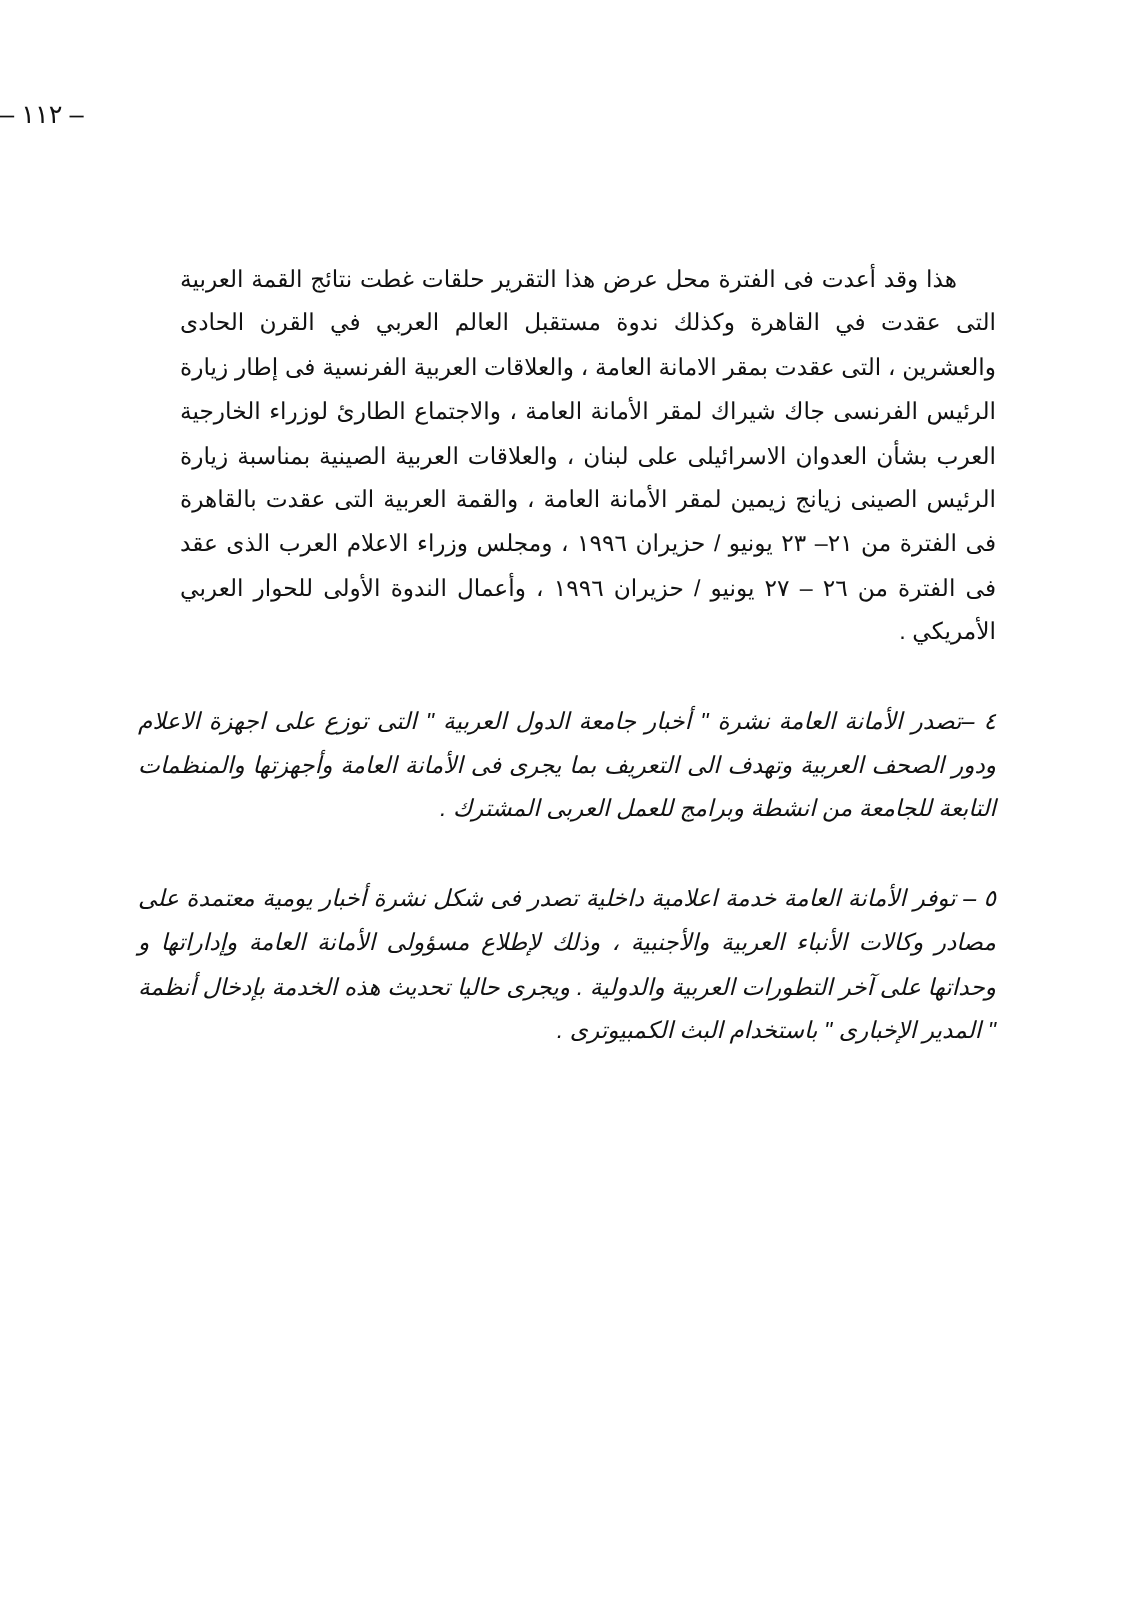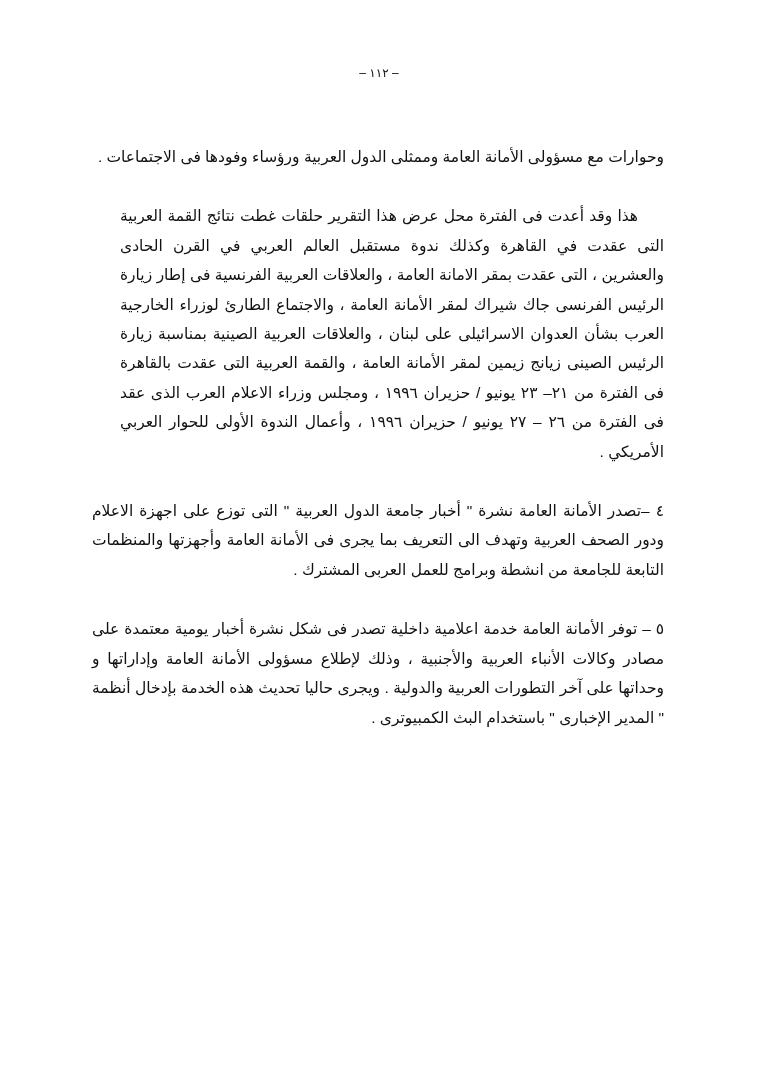--- a/index.html
+++ b/index.html
@@ -4,39 +4,38 @@
 <style>
   html, body { margin: 0; padding: 0; background: #ffffff; }
   body { width: 758px; height: 1078px; position: relative; overflow: hidden; }
   .page {
     position: absolute; left: 0; top: 0; width: 758px; height: 1078px;
     background: #ffffff; color: #111111;
     font-family: "DejaVu Sans", "Liberation Sans", sans-serif;
   }
   .page-number {
     position: absolute; top: 66px; left: 0; width: 758px;
-    text-align: center; font-size: 12px; direction: rtl; letter-spacing: 1px;
+    text-align: left; font-size: 17px; direction: rtl; letter-spacing: 1px;
     font-family: "Liberation Sans", sans-serif;
   }
   .body-text {
     position: absolute; left: 92px; width: 572px; top: 142px;
     direction: rtl; text-align: justify;
     font-family: "Liberation Sans", "DejaVu Sans", sans-serif;
     font-size: 15.5px; line-height: 29.4px;
   }
   .para { margin: 0; text-align-last: right; }
   .para.indent { text-indent: 26px; }
   .gap-1 { margin-top: 30px; margin-left: 28px; }
-  .gap-2 { margin-top: 30px; }
+  .gap-2 { margin-top: 30px; font-style: italic; }
 </style>
 </head>
 <body>
 
 <div class="page">
   <div class="page-number">– ١١٢ –</div>
 
   <div class="body-text">
-    <p class="para">وحوارات مع مسؤولى الأمانة العامة وممثلى الدول العربية ورؤساء وفودها فى الاجتماعات .</p>
     <p class="para indent gap-1">هذا وقد أعدت فى الفترة محل عرض هذا التقرير حلقات غطت نتائج القمة العربية التى عقدت في القاهرة وكذلك ندوة مستقبل العالم العربي في القرن الحادى والعشرين ، التى عقدت بمقر الامانة العامة ، والعلاقات العربية الفرنسية فى إطار زيارة الرئيس الفرنسى جاك شيراك لمقر الأمانة العامة ، والاجتماع الطارئ لوزراء الخارجية العرب بشأن العدوان الاسرائيلى على لبنان ، والعلاقات العربية الصينية بمناسبة زيارة الرئيس الصينى زيانج زيمين لمقر الأمانة العامة ، والقمة العربية التى عقدت بالقاهرة فى الفترة من ٢١– ٢٣ يونيو / حزيران ١٩٩٦ ، ومجلس وزراء الاعلام العرب الذى عقد فى الفترة من ٢٦ – ٢٧ يونيو / حزيران ١٩٩٦ ، وأعمال الندوة الأولى للحوار العربي الأمريكي .</p>
     <p class="para gap-2">٤ –تصدر الأمانة العامة نشرة " أخبار جامعة الدول العربية " التى توزع على اجهزة الاعلام ودور الصحف العربية وتهدف الى التعريف بما يجرى فى الأمانة العامة وأجهزتها والمنظمات التابعة للجامعة من انشطة وبرامج للعمل العربى المشترك .</p>
     <p class="para gap-2">٥ – توفر الأمانة العامة خدمة اعلامية داخلية تصدر فى شكل نشرة أخبار يومية معتمدة على مصادر وكالات الأنباء العربية والأجنبية ، وذلك لإطلاع مسؤولى الأمانة العامة وإداراتها و وحداتها على آخر التطورات العربية والدولية . ويجرى حاليا تحديث هذه الخدمة بإدخال أنظمة " المدير الإخبارى " باستخدام البث الكمبيوترى .</p>
   </div>
 </div>
 
 </body></html>

